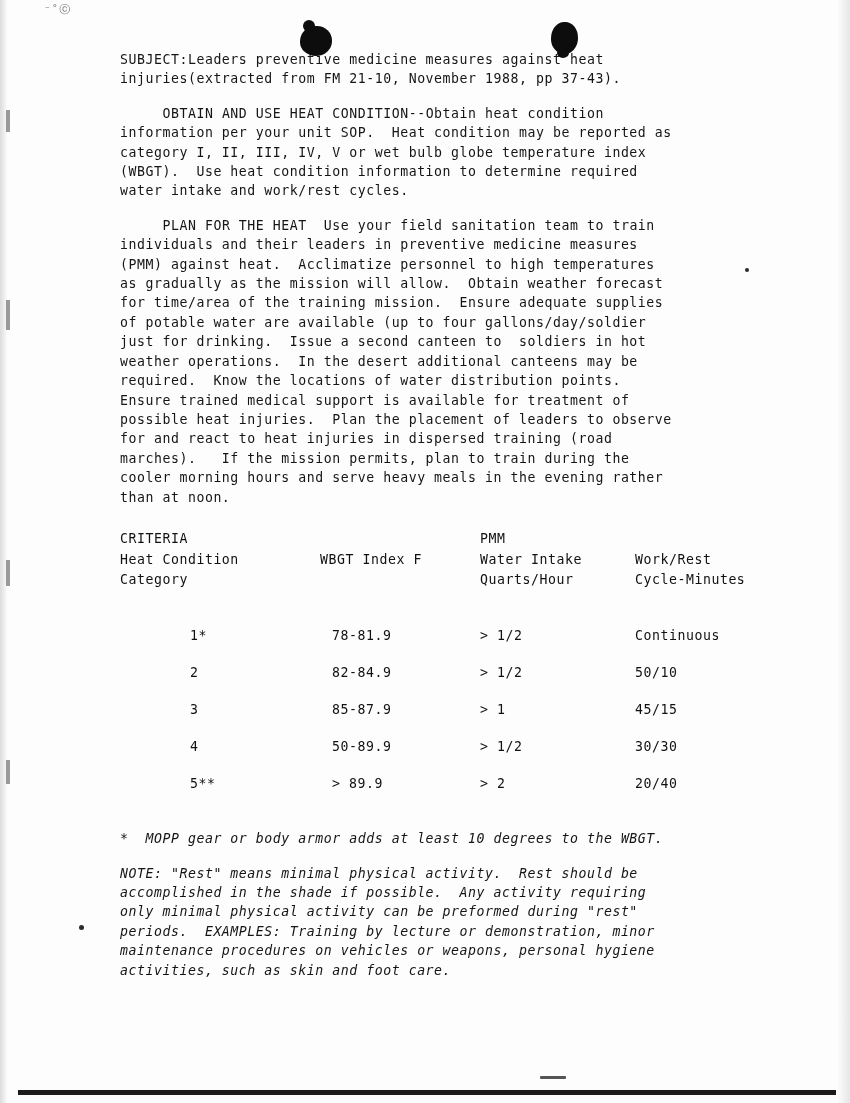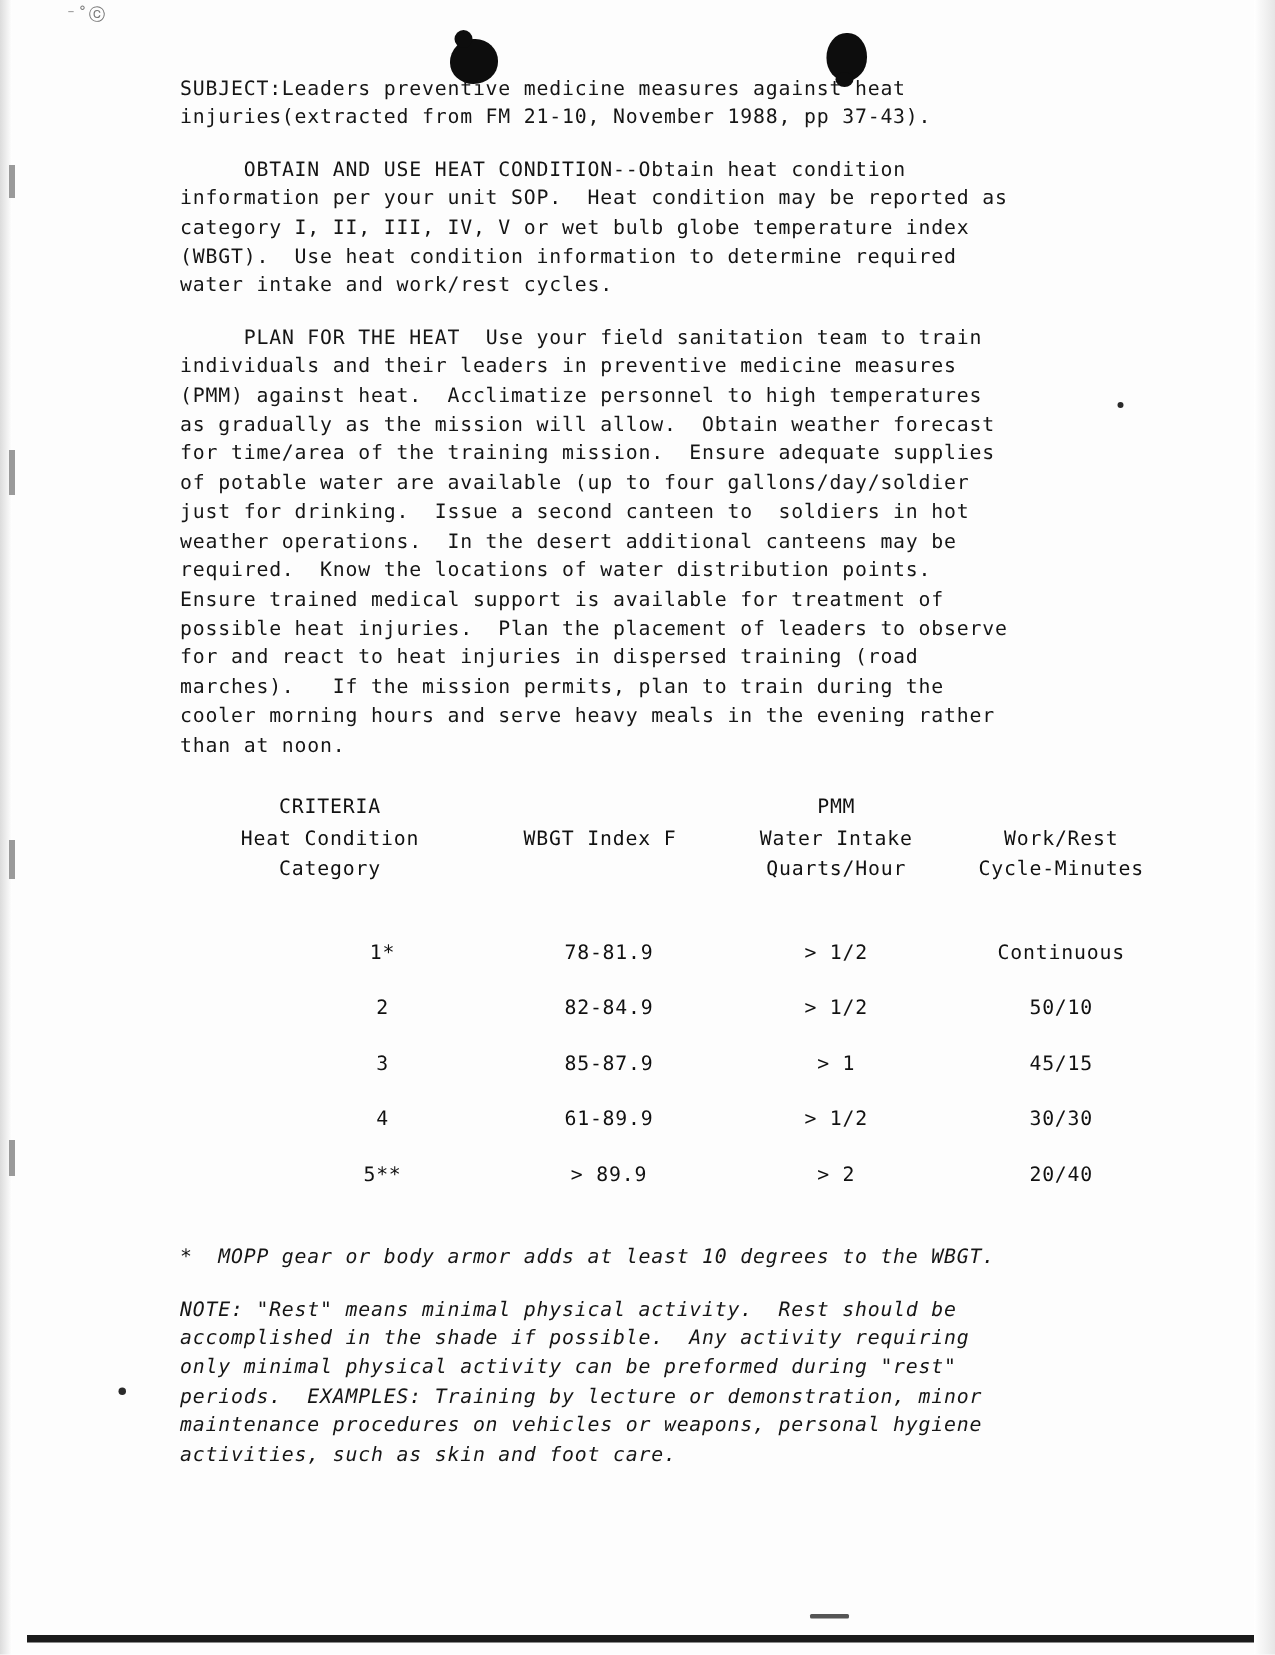--- a/index.html
+++ b/index.html
@@ -110,21 +110,21 @@
     font-size: 13.2px;
     letter-spacing: 0.55px;
     line-height: 19.4px;
   }
   .tbl {
     border-collapse: collapse;
     width: 660px;
   }
   .tbl td, .tbl th {
     padding: 0;
-    text-align: center;
+    text-align: left;
     font-weight: normal;
     vertical-align: top;
   }
   .hdr-group td {
     padding-bottom: 2px;
   }
   .col1 { width: 200px; }
   .col2 { width: 160px; }
   .col3 { width: 155px; }
   .col4 { width: 145px; }
@@ -245,21 +245,21 @@
             <td>50/10</td>
           </tr>
           <tr class="data-row">
             <td class="cat">3</td>
             <td class="wbgt">85-87.9</td>
             <td>&gt; 1</td>
             <td>45/15</td>
           </tr>
           <tr class="data-row">
             <td class="cat">4</td>
-            <td class="wbgt">61-89.9</td>
+            <td class="wbgt">50-89.9</td>
             <td>&gt; 1/2</td>
             <td>30/30</td>
           </tr>
           <tr class="data-row">
             <td class="cat">5**</td>
             <td class="wbgt">&gt; 89.9</td>
             <td>&gt; 2</td>
             <td>20/40</td>
           </tr>
         </tbody>

